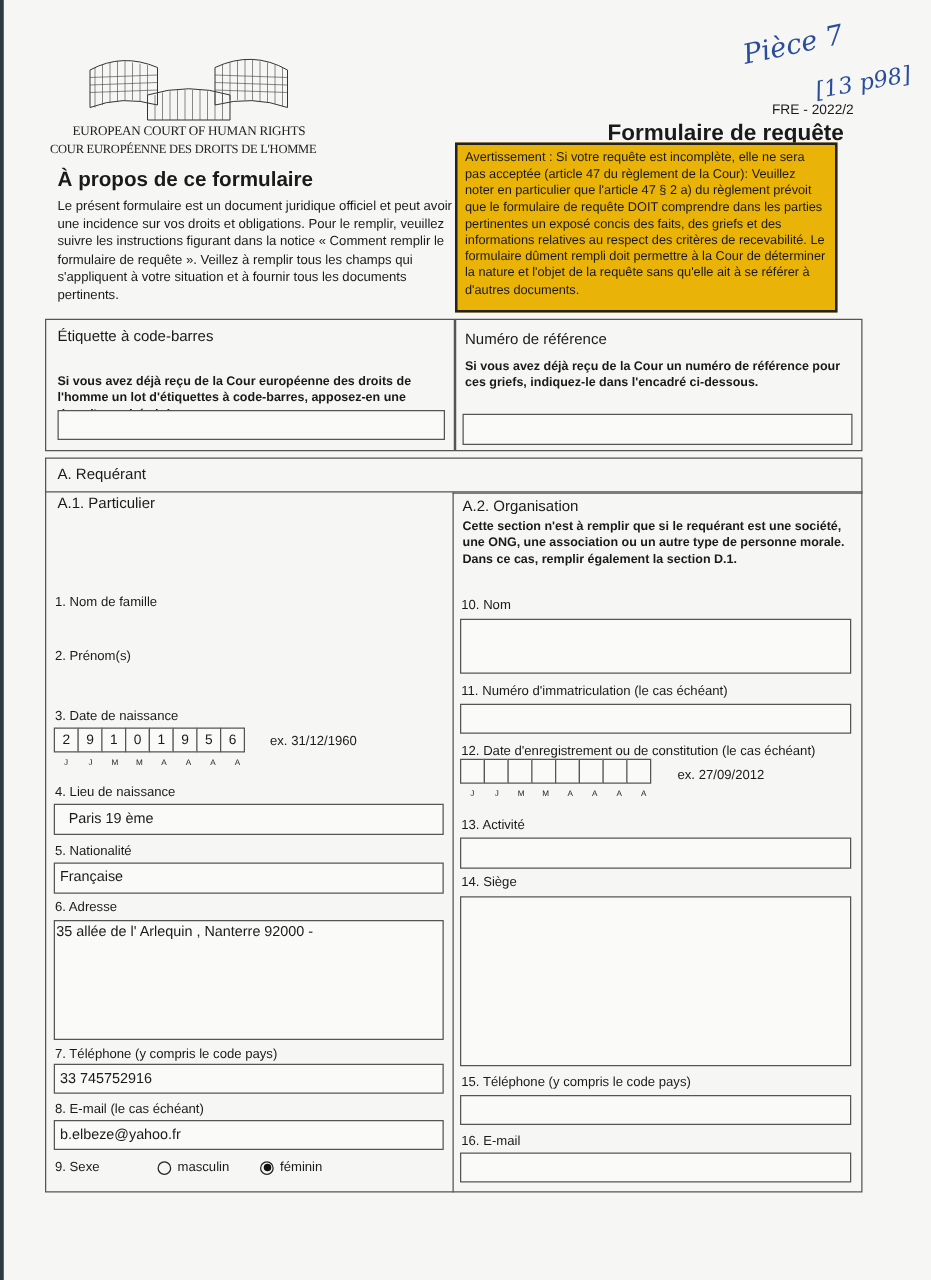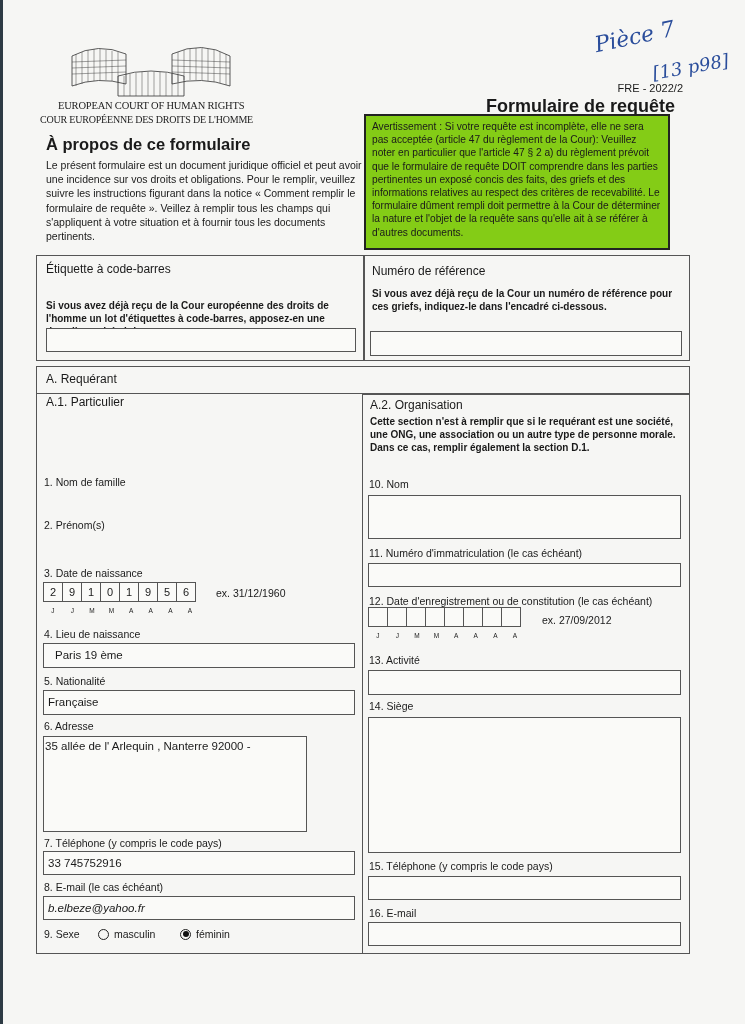--- a/index.html
+++ b/index.html
@@ -11,32 +11,32 @@
   .court-en { position:absolute; left:58px; top:100px; font-family:"Liberation Serif", serif; font-size:10.5px; letter-spacing:-0.2px; color:#222; }
   .court-fr { position:absolute; left:40px; top:114px; font-family:"Liberation Serif", serif; font-size:10px; color:#222; letter-spacing:-0.2px; }
   .about-title { position:absolute; left:46px; top:135px; font-size:16.5px; font-weight:bold; }
   .about-text { position:absolute; left:46px; top:158px; width:318px; font-size:10.5px; line-height:14.2px; }
   .handwriting { position:absolute; font-family:"DejaVu Serif", serif; color:#2a4d9b; font-style:italic; }
   .hw1 { left:594px; top:24px; font-size:22px; transform:rotate(-12deg); }
   .hw2 { left:652px; top:56px; font-size:18px; transform:rotate(-10deg); }
   .fre { position:absolute; right:62px; top:82px; font-size:11px; }
   .form-title { position:absolute; right:70px; top:96px; font-size:18px; font-weight:bold; }
   .warning { position:absolute; left:364px; top:114px; width:306px; height:136px; border:2px solid #222;
-             padding:4px 6px; box-sizing:border-box; font-size:10.2px; line-height:13.2px; background:#84cc16; }
+             padding:4px 6px; box-sizing:border-box; font-size:10.2px; line-height:13.2px; background:#eab308; }
   .box { position:absolute; border:1px solid #555; box-sizing:border-box; }
   .h-sec { font-size:12px; font-weight:normal; position:absolute; }
   .sub { font-size:10px; font-weight:bold; line-height:13px; position:absolute; }
   .label { position:absolute; font-size:10.5px; }
   .field { position:absolute; border:1px solid #555; background:#fafaf8; box-sizing:border-box; font-size:11.5px; padding:2px 4px; line-height:18px; }
   .digit-row { position:absolute; display:flex; }
   .digit { width:20px; height:20px; border:1px solid #555; box-sizing:border-box; display:flex; align-items:center; justify-content:center; font-size:11px; margin-right:-1px; background:#fafaf8; }
   .digit-labels { position:absolute; display:flex; }
   .digit-labels span { width:19.6px; text-align:center; font-size:6.5px; }
   .example { position:absolute; font-size:10.5px; }
-  .radio { position:absolute; display:flex; align-items:center; font-size:10.5px; }
+  .radio { position:absolute; display:flex; align-items:center; font-size:10.5px;margin-left:28px; }
   .radio-circle { width:11px; height:11px; border:1px solid #222; border-radius:50%; display:inline-flex; align-items:center; justify-content:center; margin-right:5px; box-sizing:border-box; }
   .radio-dot { width:6px; height:6px; background:#111; border-radius:50%; }
 </style>
 </head>
 <body>
 
 <div class="page">
   <div class="edge-left"></div>
 
   <svg class="logo" viewBox="0 0 166 58">
@@ -138,27 +138,27 @@
     <span>A</span>
   </div>
 
   <div class="label" style="left:44px; top:628px;">4. Lieu de naissance</div>
   <div class="field" style="left:43px; top:643px; width:312px; height:25px;padding-left:11px;">Paris 19 ème</div>
 
   <div class="label" style="left:44px; top:675px;">5. Nationalité</div>
   <div class="field" style="left:43px; top:690px; width:312px; height:25px;">Française</div>
 
   <div class="label" style="left:44px; top:720px;">6. Adresse</div>
-  <div class="field" style="left:43px; top:736px; width:264px; height:96px; padding-top:0; padding-left:1px;">35 allée de l' Arlequin , Nanterre  92000 -</div>
+  <div class="field" style="left:43px; top:736px; width:312px; height:96px; padding-top:0; padding-left:1px;">35 allée de l' Arlequin , Nanterre  92000 -</div>
 
   <div class="label" style="left:44px; top:837px;">7. Téléphone (y compris le code pays)</div>
   <div class="field" style="left:43px; top:851px; width:312px; height:24px;">33  745752916</div>
 
   <div class="label" style="left:44px; top:881px;">8. E-mail (le cas échéant)</div>
-  <div class="field" style="left:43px; top:896px; width:312px; height:24px;font-style:italic;">b.elbeze@yahoo.fr</div>
+  <div class="field" style="left:43px; top:896px; width:312px; height:24px;">b.elbeze@yahoo.fr</div>
 
   <div class="label" style="left:44px; top:928px;">9. Sexe</div>
   <div class="radio" style="left:98px; top:928px;">
     <span class="radio-circle"></span>
     <span>masculin</span>
   </div>
   <div class="radio" style="left:180px; top:928px;">
     <span class="radio-circle">
         <span class="radio-dot"></span>
       </span>

